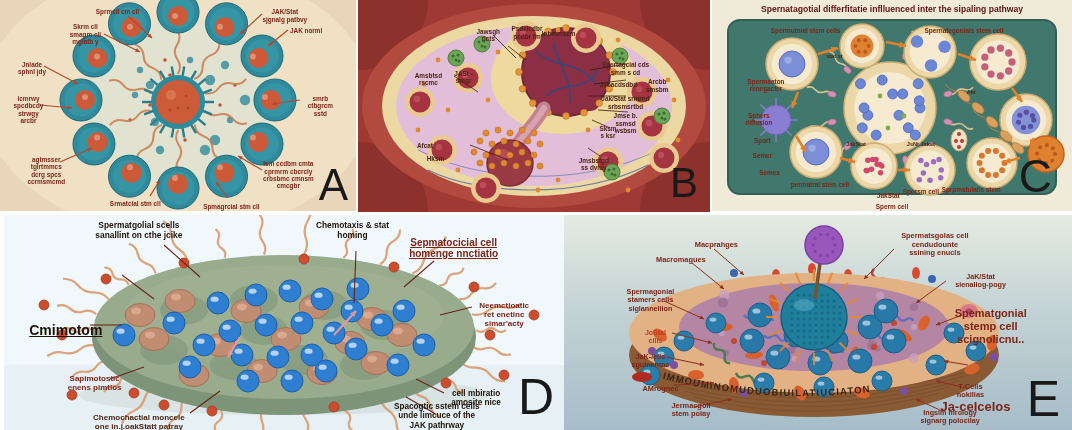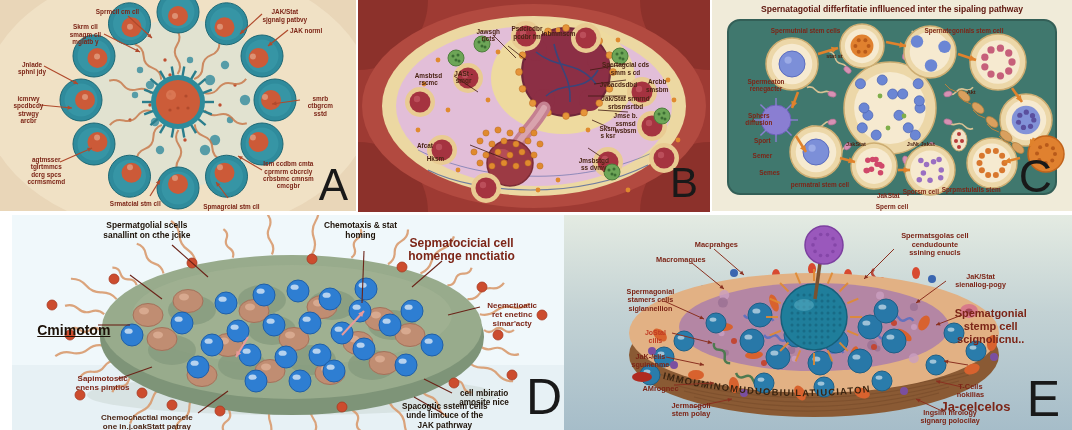--- a/index.html
+++ b/index.html
@@ -558,21 +558,21 @@
         <div class="label c-maroon" style="left: 50%; top: 96%;">Sperm cell</div>
         <div class="label c-maroon" style="left: 72%; top: 88%;">Sprpmstulalls stem</div>
         <div class="label c-dark" style="left: 34%; top: 25%; font-size: 5.6px;">stat st</div>
         <div class="label c-dark" style="left: 72%; top: 42%; font-size: 5.6px;">Akt</div>
         <div class="label c-dark" style="left: 40%; top: 67%; font-size: 5.6px;">JakStat</div>
         <div class="label c-dark" style="left: 58%; top: 67%; font-size: 5.6px;">JsNt  Jakst</div>
       </div>
     <div class="letter" style="right:20px;bottom:12px;font-size:46px">C</div>
   </section>
 
-  <section class="panel" id="panel-D" style="left:12px;top:215px;width:562px;height:215px">
+  <section class="panel" id="panel-D" style="left:4px;top:215px;width:562px;height:215px">
     <svg class="art" id="art-D" viewBox="0 0 562 215" preserveAspectRatio="none">
         <rect x="0" y="0" width="562" height="215" fill="#f0f8fb"></rect>
         <rect x="0" y="150" width="562" height="65" fill="#e2eef2" opacity="0.7"></rect>
         <ellipse cx="280" cy="180" rx="205" ry="20" fill="#c9d6d2" opacity="0.5"></ellipse>
         <path d="M472,115 Q477,119 482,115 Q487,111 492,115 Q497,119 502,115" stroke="#d89a6e" stroke-width="2.2" fill="none" opacity="0.9"></path>
         <path d="M467.8043393408907,130.8012885021497 Q473.49367658251174,136.09995684387 480.84630735067475,133.57344437971983 Q488.1989381188378,131.04693191556967 493.88827536045886,136.34560025728996 Q499.57761260207985,141.64426859901025 506.9302433702429,139.1177561348601" stroke="#d89a6e" stroke-width="2.2" fill="none" opacity="0.9"></path>
         <path d="M455.4007278673794,145.91198487376082 Q461.3866601087645,152.95563872996289 470.626485494756,152.69092892502414 Q479.8663108807476,152.42621912008542 485.85224312213273,159.4698729762875 Q491.83817536351785,166.51352683248956 501.07800074950944,166.2488170275508" stroke="#d89a6e" stroke-width="2.2" fill="none" opacity="0.9"></path>
         <path d="M435.3312629199899,159.67167917422796 Q437.02520688269476,165.84667341319013 443.42143286373937,165.5495316971527 Q449.81765884478403,165.25238998111527 451.5116028074889,171.4273842200774 Q453.2055467701937,177.60237845903958 459.60177275123834,177.30523674300215" stroke="#d89a6e" stroke-width="2.2" fill="none" opacity="0.9"></path>
         <path d="M408.4730764209008,171.47900673628197 Q409.96136782805024,179.10982799823336 417.3948178390189,181.3876044093139 Q424.8282678499875,183.66538082039443 426.316559257137,191.29620208234581 Q427.80485066428645,198.9270233442972 435.2383006752551,201.20479975537773" stroke="#d89a6e" stroke-width="2.2" fill="none" opacity="0.9"></path>
         <path d="M376,180.81793068761732 Q376.70256505152895,190.03480905248765 384.3333333333333,195.25168741735797 Q391.96410161513774,200.4685657822283 392.6666666666667,209.68544414709862 Q393.3692317181956,218.90232251196892 401,224.11920087683924" stroke="#d89a6e" stroke-width="2.2" fill="none" opacity="0.9"></path>
@@ -719,21 +719,21 @@
         <line x1="106" y1="164" x2="140" y2="152" stroke="#6b2318" stroke-width="1.1"></line>
         <line x1="440" y1="178" x2="412" y2="164" stroke="#6b2318" stroke-width="1.1"></line>
         <line x1="186" y1="198" x2="216" y2="176" stroke="#6b2318" stroke-width="1.1"></line>
         <line x1="430" y1="198" x2="402" y2="182" stroke="#6b2318" stroke-width="1.1"></line>
       </svg>
     <div class="labels">
         <div class="label c-black" style="left: 24%; top: 3%; font-size: 8.4px;">Spermatgolial scells
 sanallint on cthe jcike</div>
         <div class="label c-black" style="left: 62%; top: 3%; font-size: 8.4px;">Chemotaxis &amp; stat
 homing</div>
-        <div class="label c-maroon" style="left: 80%; top: 10%; font-size: 12px;">Sepmatocicial cell
+        <div class="label c-maroon" style="left: 80%; top: 10%; font-size: 10px; text-decoration: underline;">Sepmatocicial cell
 homenge nnctiatio</div>
         <div class="label c-black" style="left: 11%; top: 50%; font-size: 14px; text-decoration: underline;">Cmimotom</div>
         <div class="label c-maroon" style="left: 89%; top: 40%; font-size: 8px;">Neemctioatic
 ret enetinc
 simar'acty</div>
         <div class="label c-maroon" style="left: 14%; top: 74%; font-size: 8px; margin-left: 12px;">Sapimotostic
 enens pimtios</div>
         <div class="label c-black" style="left: 84%; top: 81%; font-size: 8.2px;">cell  mbiratio
 amosite nice</div>
         <div class="label c-dark" style="left: 24%; top: 92%; font-size: 8px; text-align: center;">Chemochactial moncele

